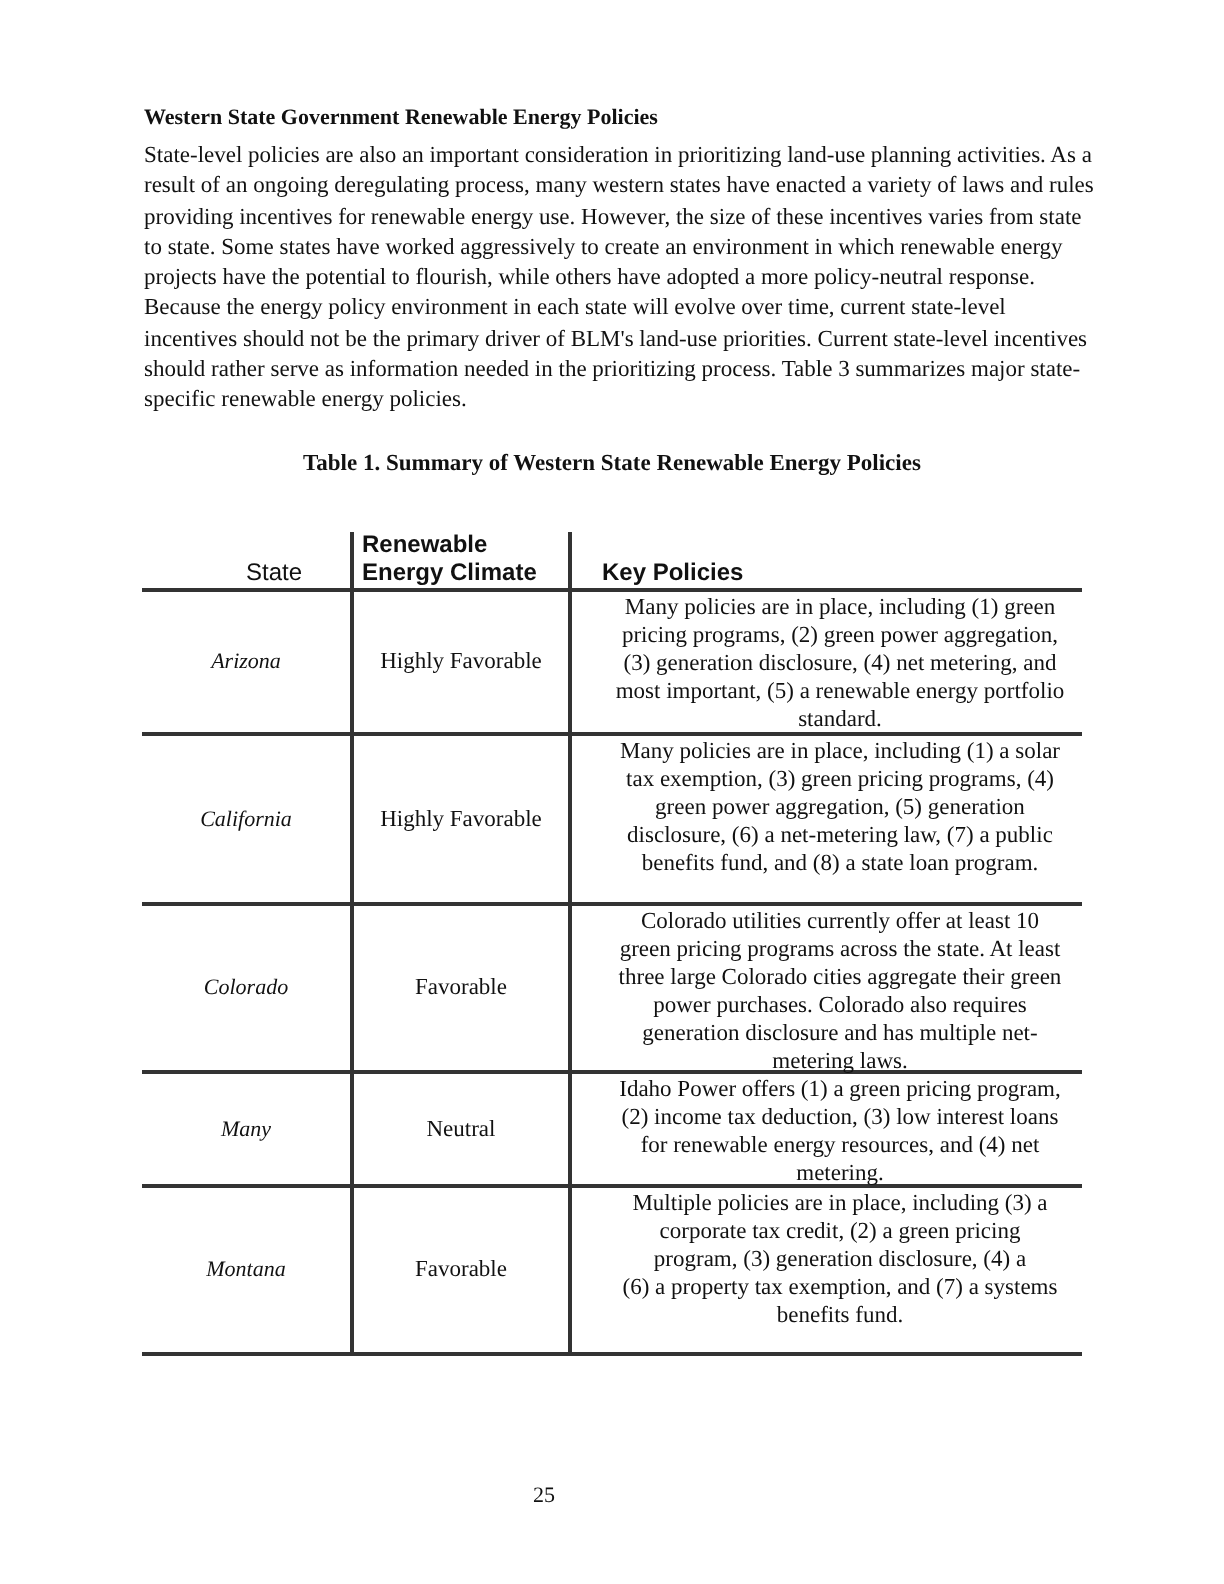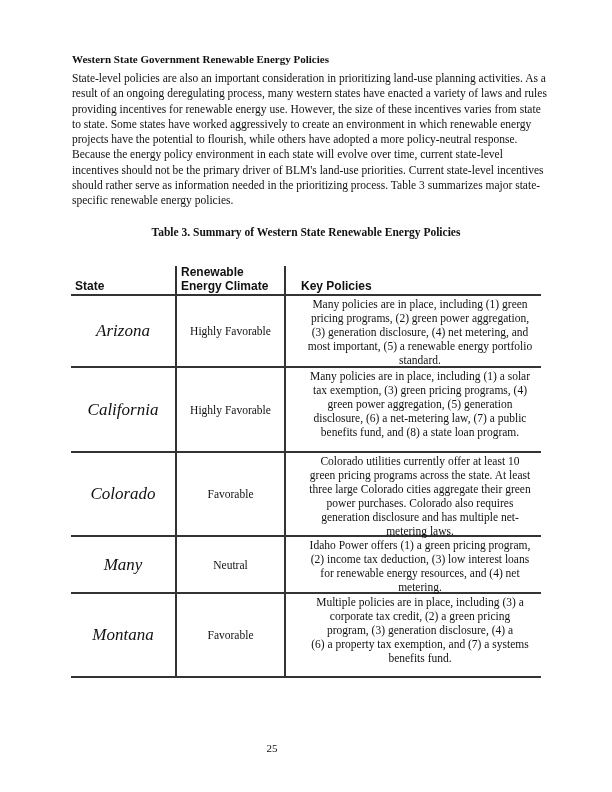--- a/index.html
+++ b/index.html
@@ -16,32 +16,32 @@
       position: absolute; left: 72px; top: 71px; width: 478px;
       font-size: 11.5px; line-height: 15.3px;
     }
     .table-caption {
       position: absolute; left: 0; top: 226px; width: 612px; text-align: center;
       font-weight: bold; font-size: 11.5px;
     }
 
     .tbl { position: absolute; left: 71px; top: 266px; width: 470px; }
     .hdr { position: relative; height: 28px; border-bottom: 2px solid #333; }
-    .hdr .h-state { position: absolute; left: 4px; width: 104px; bottom: 1px; font-weight: bold; font-size: 12px; }
+    .hdr .h-state { position: absolute; left: 14px; width: 104px; bottom: 1px; text-align: center; font-weight: normal; font-size: 12px; }
     .hdr .h-climate { position: absolute; left: 110px; width: 106px; bottom: 1px; font-weight: bold; font-size: 12px; line-height: 13.5px; }
     .hdr .h-policies { position: absolute; left: 218px; bottom: 1px; font-weight: bold; font-size: 12px; padding-left: 12px; }
     .vline { position: absolute; top: 0; bottom: 0; width: 1.5px; background: #333; }
     .vline.v1 { left: 104px; }
     .vline.v2 { left: 213px; }
 
     .row { position: relative; border-bottom: 2px solid #333; }
     .row .c-state {
       position: absolute; left: 0; width: 104px; top: 0; bottom: 0;
       display: flex; align-items: center; justify-content: center;
-      font-style: italic; font-size: 17px;
+      font-style: italic; font-size: 11px;
     }
     .row .c-climate {
       position: absolute; left: 106px; width: 107px; top: 0; bottom: 0;
       display: flex; align-items: center; justify-content: center;
       font-size: 11.5px;
     }
     .row .c-policies {
       margin-left: 229px; width: 240px; padding-top: 1px;
       font-size: 11.5px; line-height: 14px; text-align: center;
     }
@@ -59,21 +59,21 @@
   </style>
 </head>
 <body>
 
 <div class="page">
 
   <div class="section-heading serif">Western State Government Renewable Energy Policies</div>
 
   <div class="body-para serif">State-level policies are also an important consideration in prioritizing land-use planning activities.  As a result of an ongoing deregulating process, many western states have enacted a variety of laws and rules providing incentives for renewable energy use.  However, the size of these incentives varies from state to state.  Some states have worked aggressively to create an environment in which renewable energy projects have the potential to flourish, while others have adopted a more policy-neutral response.  Because the energy policy environment in each state will evolve over time, current state-level incentives should not be the primary driver of BLM's land-use priorities.  Current state-level incentives should rather serve as information needed in the prioritizing process.  Table 3 summarizes major state-specific renewable energy policies.</div>
 
-  <div class="table-caption serif">Table 3.  Summary of Western State Renewable Energy Policies</div>
+  <div class="table-caption serif">Table 1.  Summary of Western State Renewable Energy Policies</div>
 
   <div class="tbl">
     <div class="vline v1"></div>
     <div class="vline v2"></div>
 
     <div class="hdr sans">
       <div class="h-state">State</div>
       <div class="h-climate">
         <span class="line">Renewable</span>
         <span class="line">Energy Climate</span>

